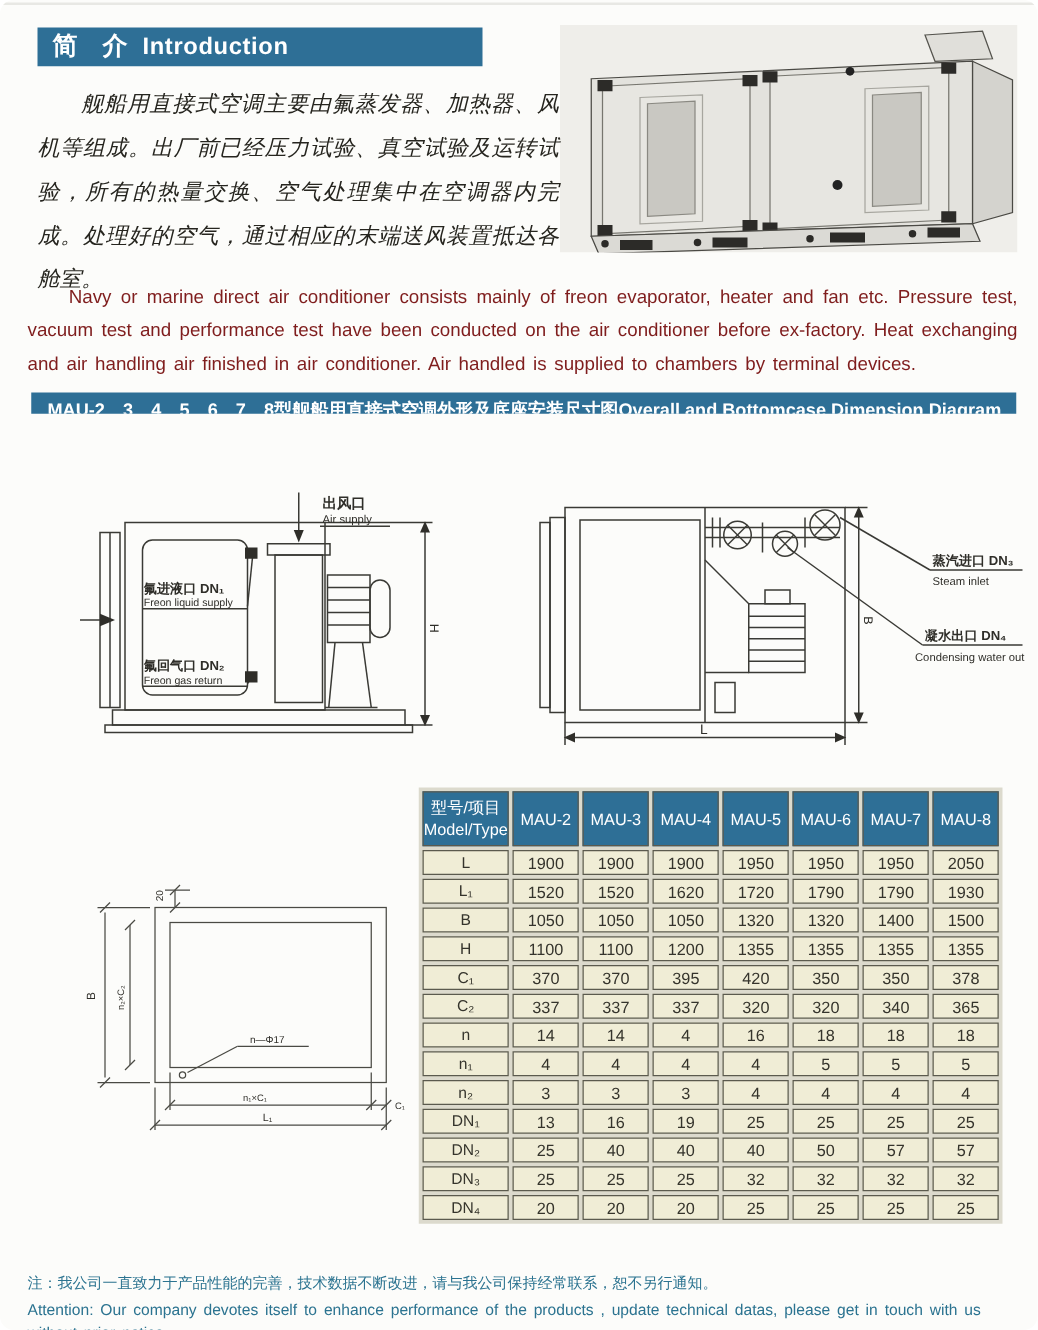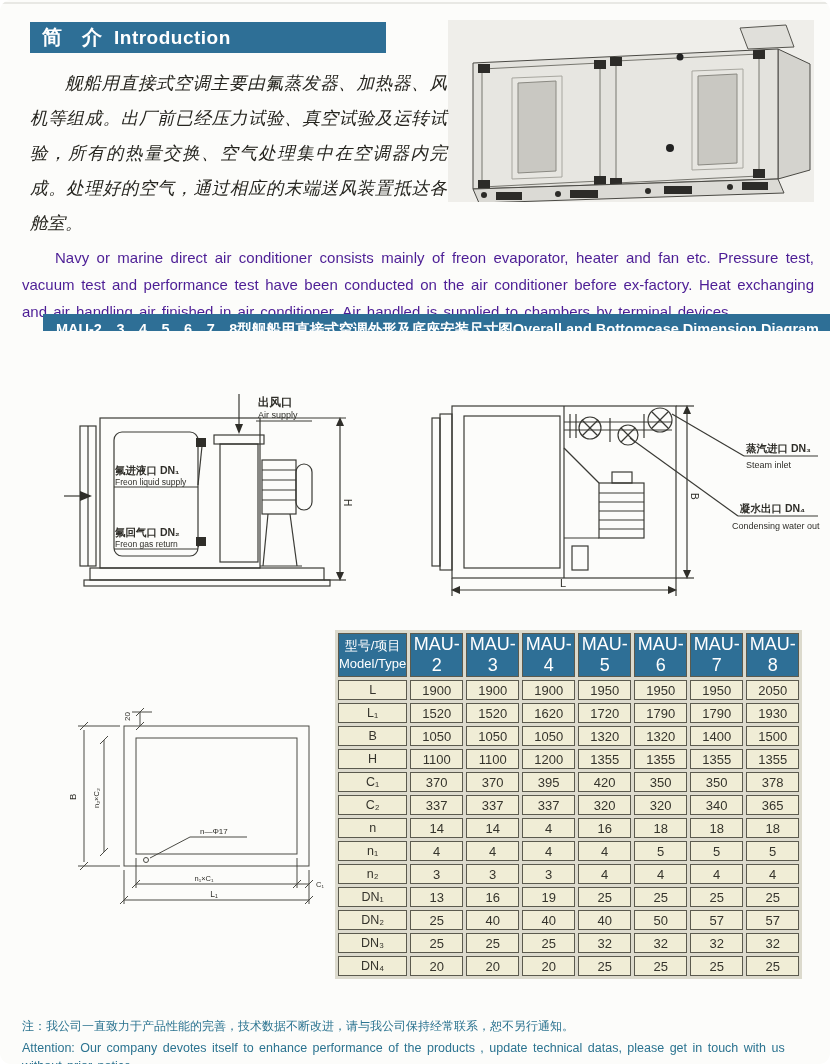--- a/index.html
+++ b/index.html
@@ -8,40 +8,40 @@
     position:relative; width:830px; height:1064px; margin:0 auto;
     background:#fcfcfa; overflow:hidden;
     font-family:"Liberation Sans", sans-serif; color:#2e2d29;border-radius:11px;
   }
   .page::before { content:""; position:absolute; top:2px; left:0; right:0; height:2px; background:#e8e8e4; }
 
   .banner { position:absolute; background:#2e6f96; color:#ffffff; overflow:hidden; white-space:nowrap; }
   .banner-intro { left:30px; top:22px; width:356px; height:31px; line-height:31px; padding-left:12px;
     font-size:20px; font-weight:bold; }
   .banner-intro .en { font-size:19px; margin-left:12px; font-weight:bold; letter-spacing:0.5px; }
-  .banner-section { left:43px; top:314px; width:788px; height:17px; line-height:31px; padding-left:13px;
+  .banner-section { left:25px; top:314px; width:788px; height:17px; line-height:31px; padding-left:13px;
     font-size:14.5px; font-weight:bold; }
 
   .para-zh { position:absolute; left:30px; top:66px; width:417px; font-size:17.5px; line-height:35px;
     text-align:justify; text-indent:2em; color:#26251f;font-style:italic; }
   .para-en { position:absolute; left:22px; top:224px; width:792px; font-size:15px; line-height:27px;
-    text-align:justify; text-indent:2.2em; color:#4c1d95; word-spacing:2px;margin-top:20px; }
+    text-align:justify; text-indent:2.2em; color:#7f1d1d; word-spacing:2px; }
 
   .photo { position:absolute; left:448px; top:20px; width:366px; height:182px; }
 
   .diag { position:absolute; }
   .diag-side { left:62px; top:388px; width:292px; height:206px; }
   .diag-top  { left:424px; top:388px; width:398px; height:216px; }
   .diag-base { left:62px; top:688px; width:272px; height:226px; }
   .diag text { fill:#2f2e29; }
 
   table.dims { position:absolute; left:335px; top:630px; border-collapse:separate; border-spacing:3px;
     background:#dcdacd; }
   table.dims th, table.dims td { border:1px solid #5b5a4e; text-align:center; vertical-align:middle; }
-  table.dims thead th { background:#2e6f96; color:#ffffff; font-weight:normal; font-size:18px;
+  table.dims thead th { background:#2e6f96; color:#ffffff; font-weight:normal; font-size:13px;
     width:53px; height:44px; }
   table.dims thead th.corner { width:64px; font-size:13px; line-height:1.35; }
   table.dims tbody th { background:#f0edd6; font-weight:normal; font-size:12.5px; width:64px; height:20px; color:#35342c; }
   table.dims tbody td { background:#f0edd6; font-size:13px; width:53px; height:20px; color:#35342c; }
 
   .note { position:absolute; left:22px; top:1016px; width:800px; color:#2b7390; }
   .note .zh { font-size:12px; font-weight:normal; line-height:20px; }
   .note .en { font-size:12.5px; line-height:18px; margin-top:3px; word-spacing:2px; }
 </style>
 </head>

